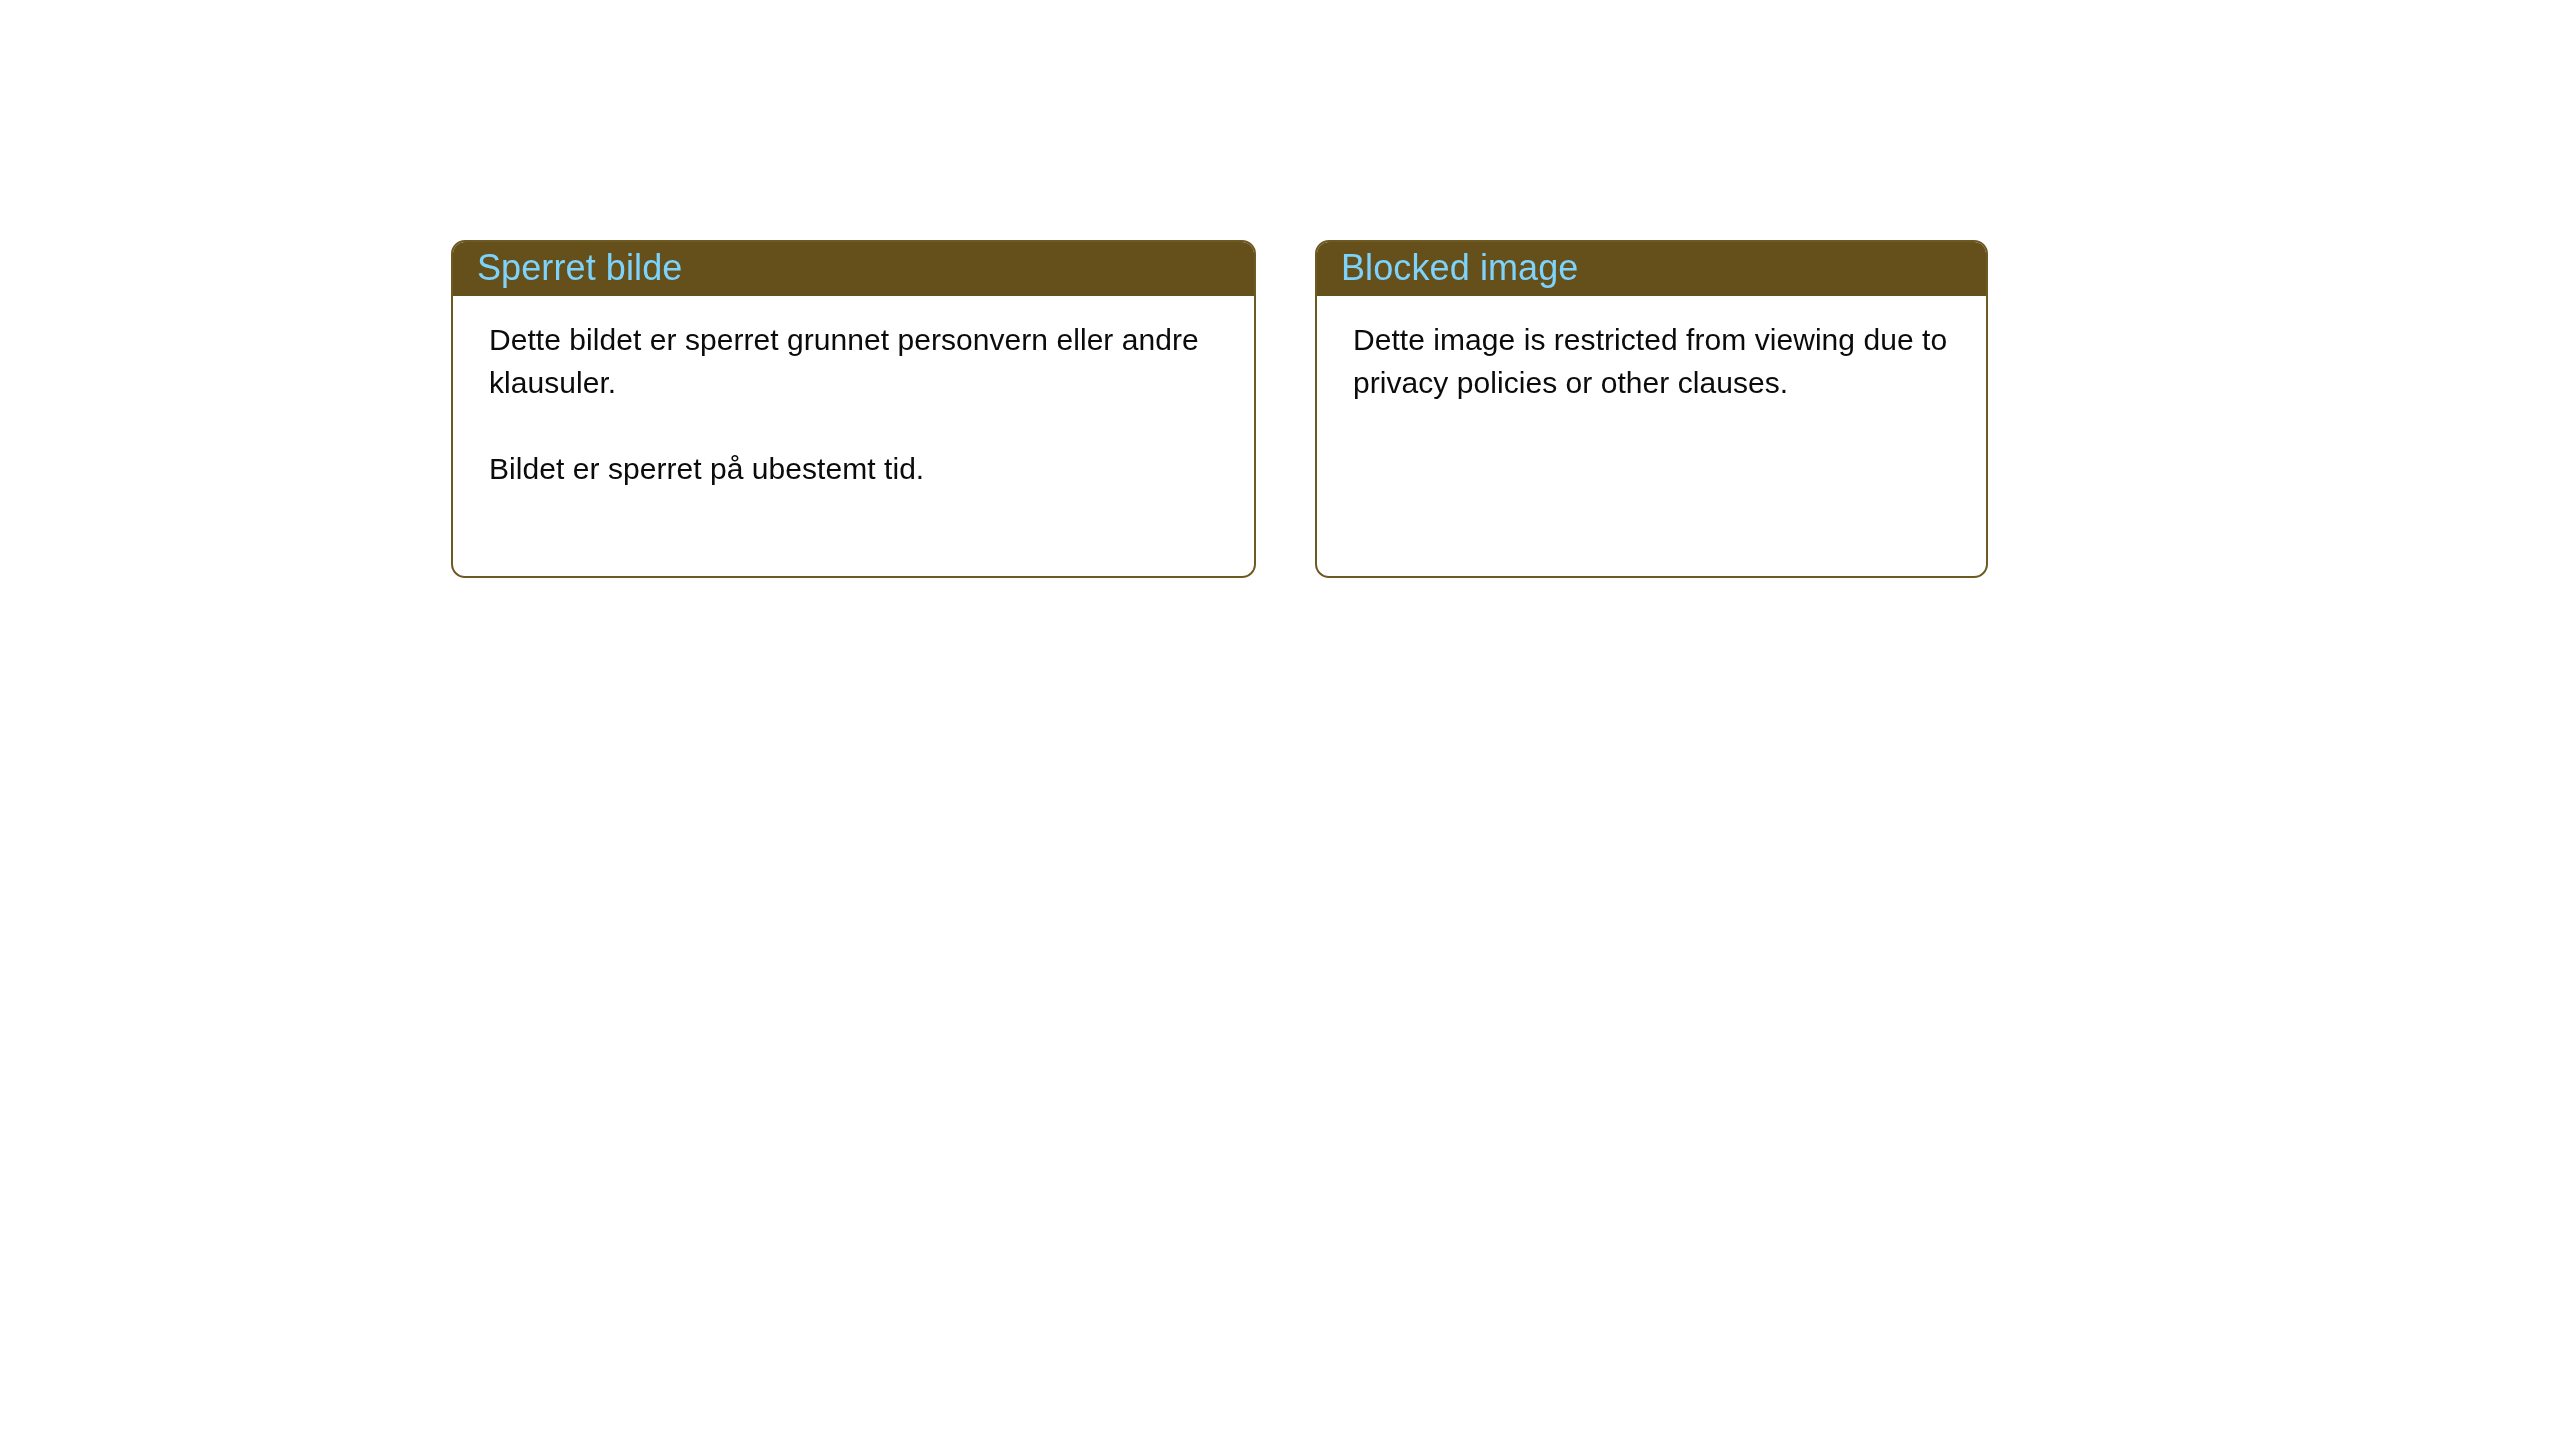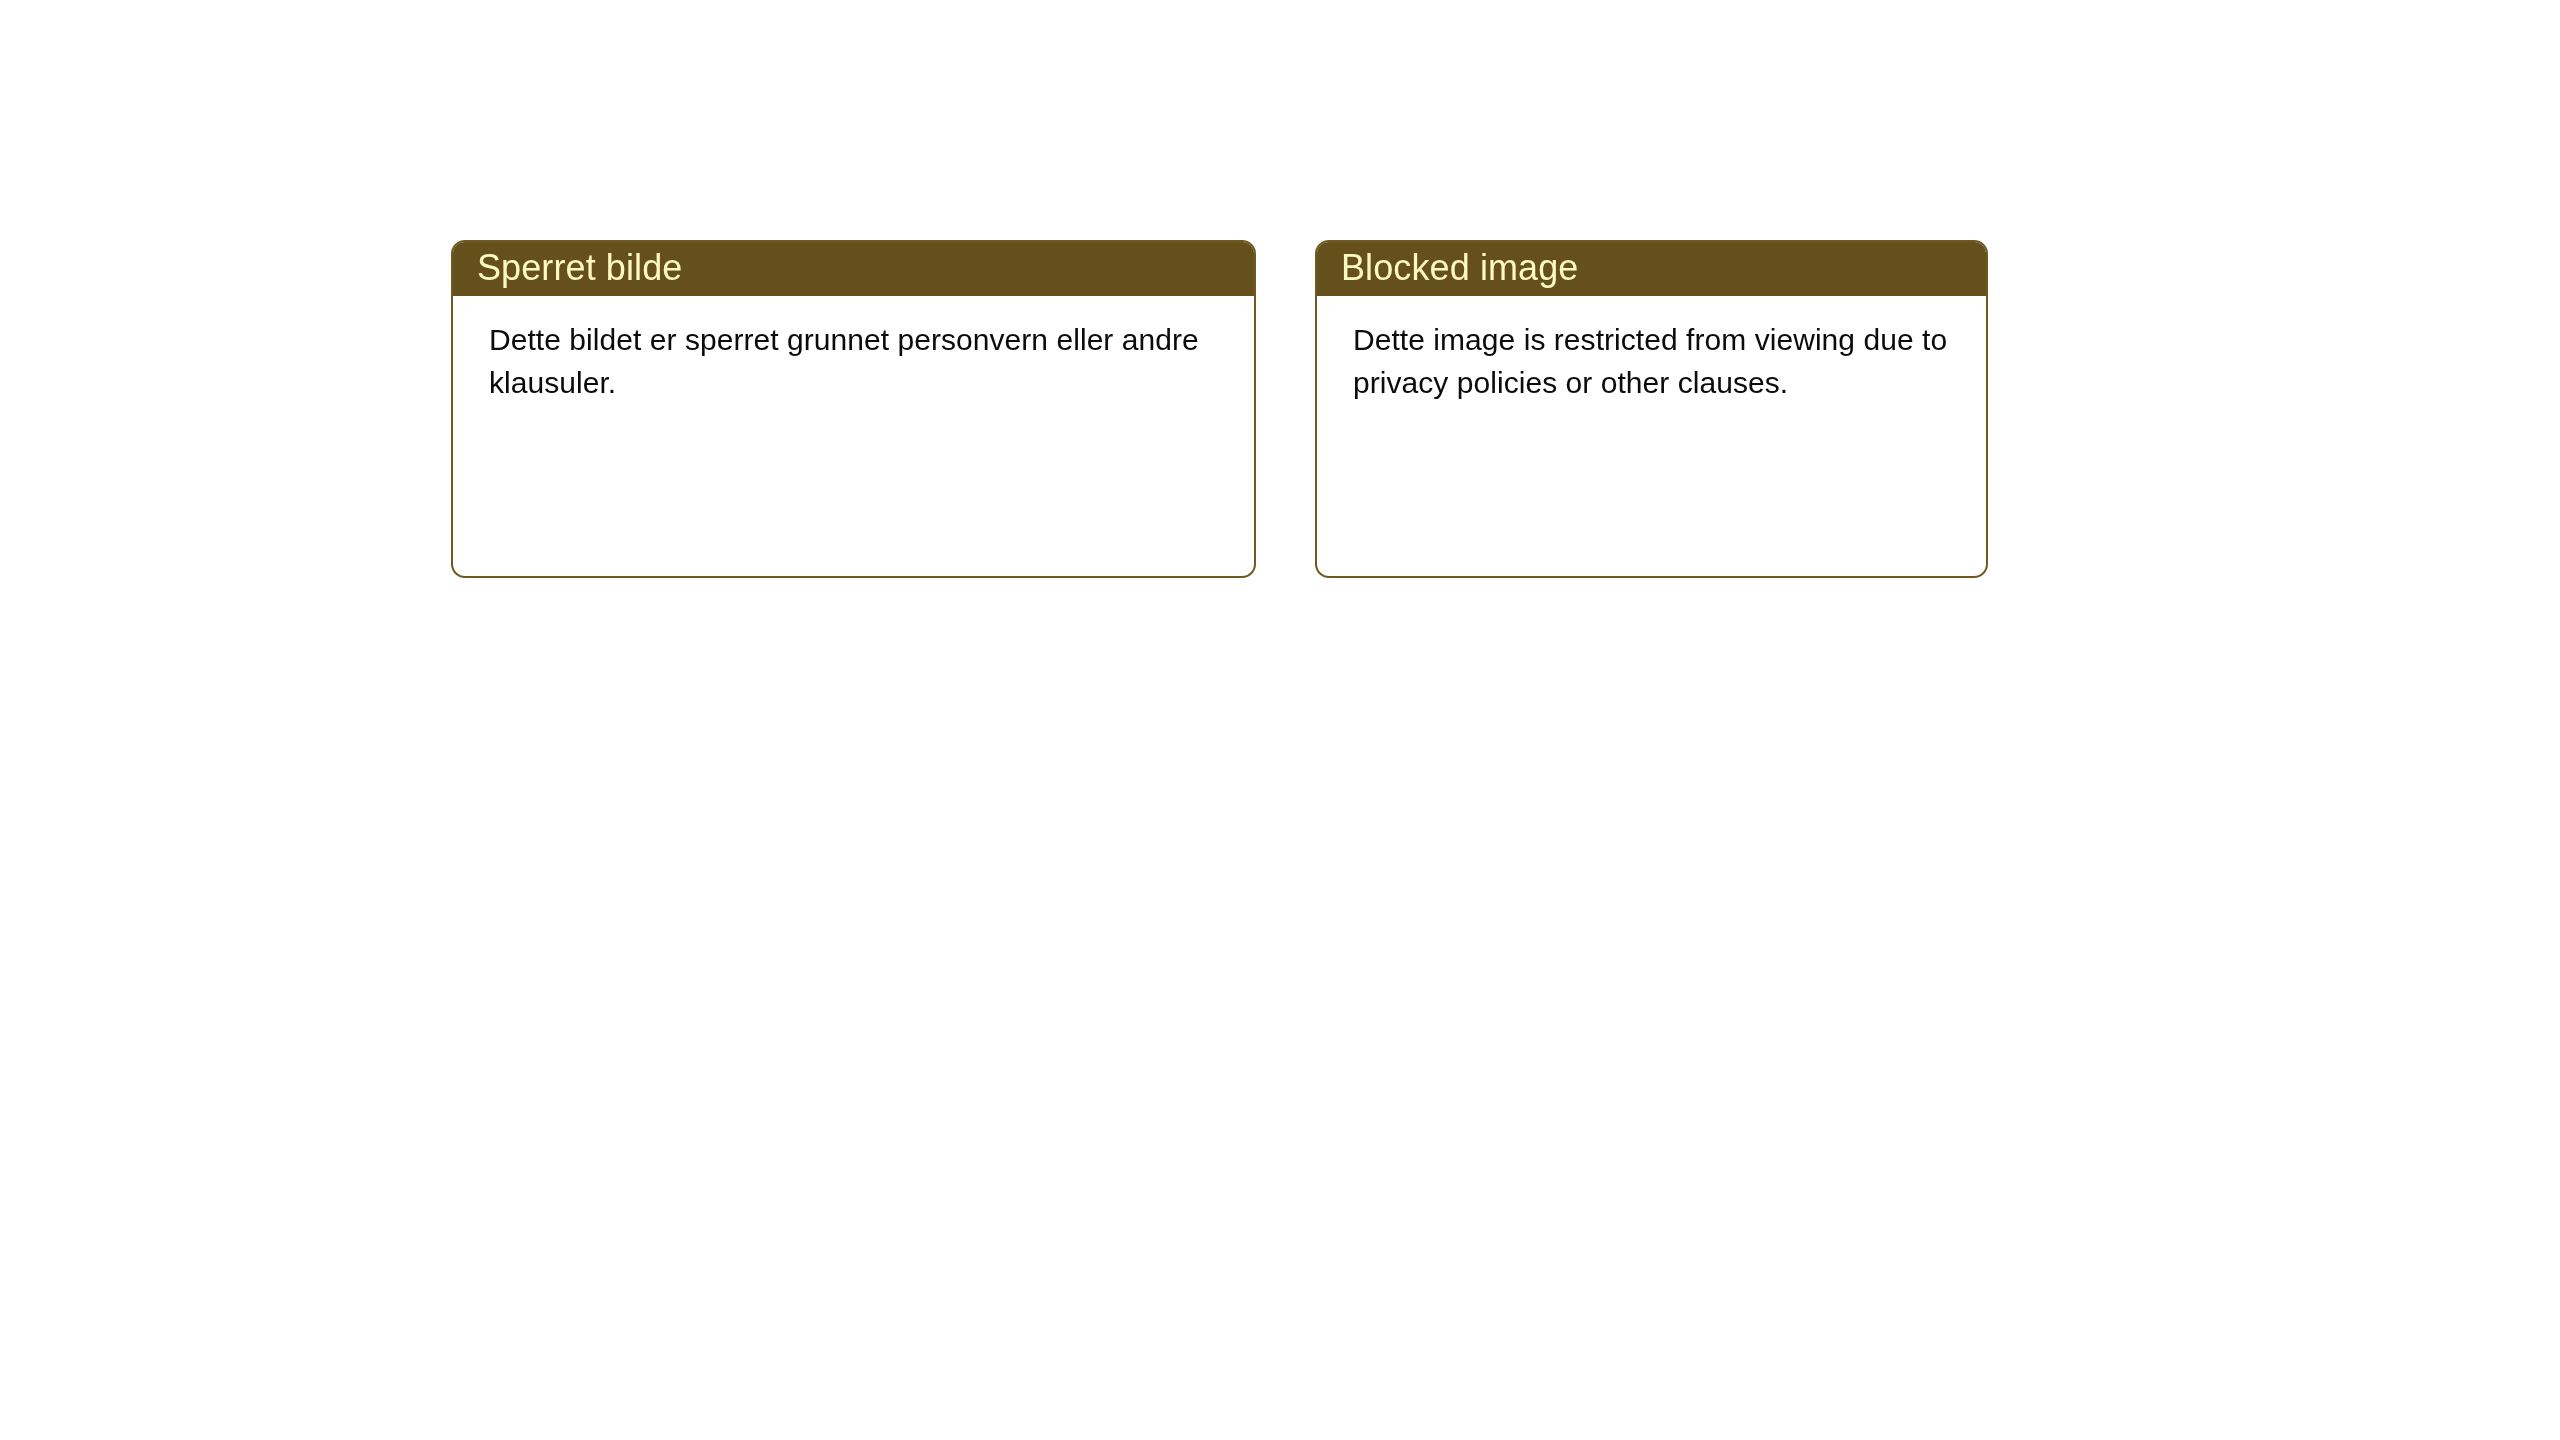--- a/index.html
+++ b/index.html
@@ -44,21 +44,21 @@
     background: #654f1a;
     margin: -2px -2px 0 -2px;
     border-top-left-radius: 13px;
     border-top-right-radius: 13px;
     display: flex;
     align-items: center;
     padding: 0 0 0 26px;
   }
 
   .card-title {
-    color: #fef9c3;
+    color: #7dd3fc;
     font-size: 36px;
     font-weight: 400;
     line-height: 1;
     letter-spacing: 0.1px;
     white-space: nowrap;
   }
 
   .card-body {
     flex: 1 1 auto;
     padding: 22px 26px 0 36px;
@@ -81,20 +81,21 @@
 <body>
 
 <div id="canvas">
 
   <section class="notice-card" id="card-no">
     <header class="card-header">
       <h2 class="card-title">Sperret bilde</h2>
     </header>
     <div class="card-body">
       <p>Dette bildet er sperret grunnet personvern eller andre klausuler.</p>
+      <p class="gap-above">Bildet er sperret på ubestemt tid.</p>
     </div>
   </section>
 
   <section class="notice-card" id="card-en">
     <header class="card-header">
       <h2 class="card-title">Blocked image</h2>
     </header>
     <div class="card-body">
       <p>Dette image is restricted from viewing due to privacy policies or other clauses.</p>
     </div>

